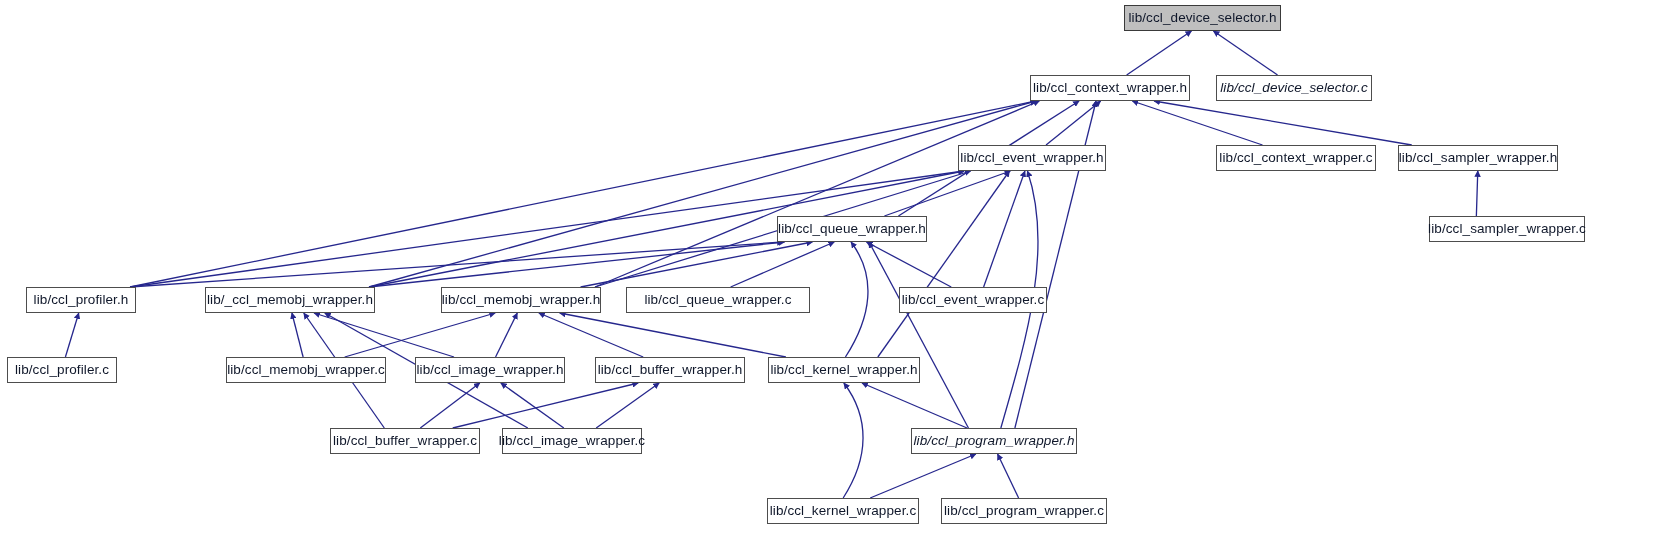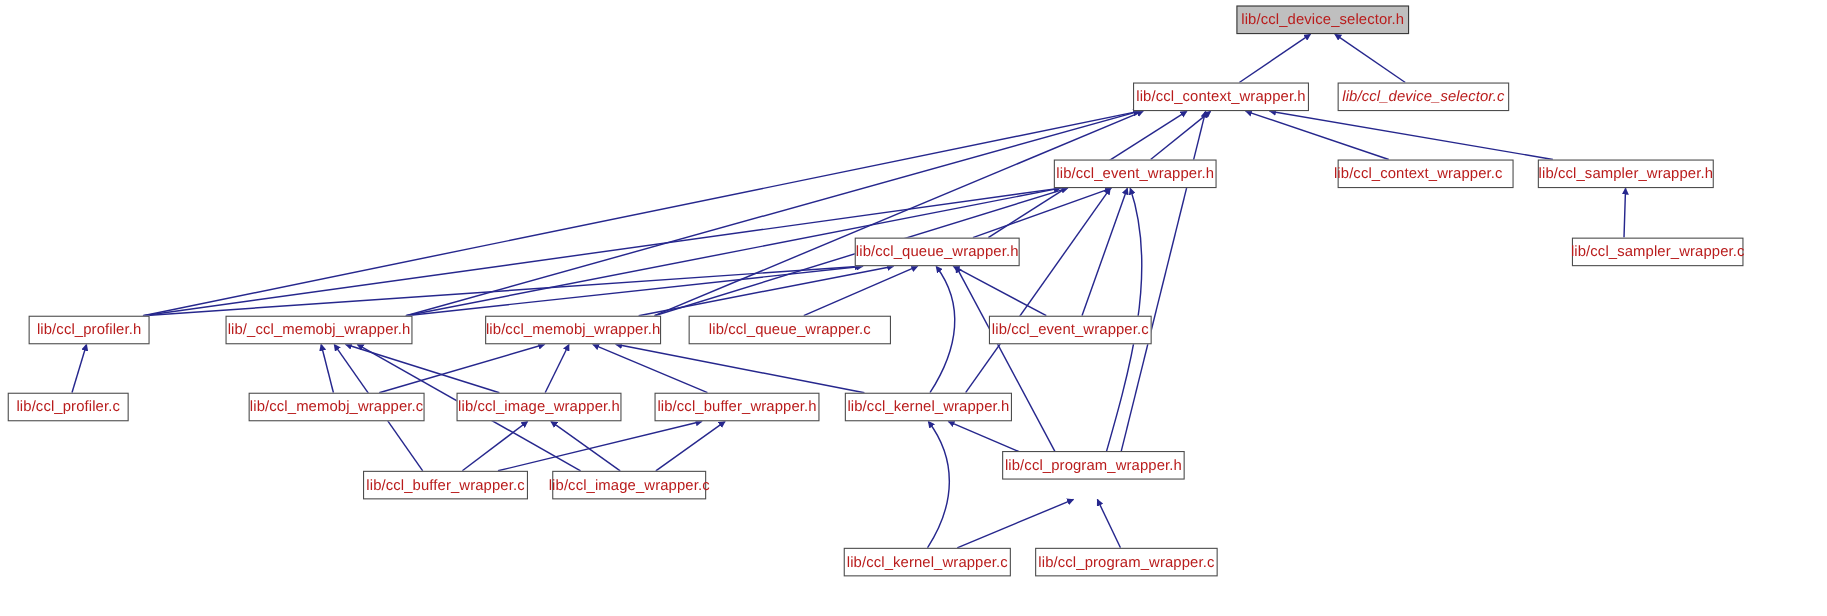--- a/index.html
+++ b/index.html
@@ -21,21 +21,21 @@
     top: 0;
     width: 1661px;
     height: 560px;
     pointer-events: none;
   }
   .node {
     position: absolute;
     box-sizing: border-box;
     border: 1px solid #4d4d4d;
     background: #ffffff;
-    color: #b91c1c;
+    color: #0f172a;
     font-size: 13.5px;
     line-height: 1;
     white-space: nowrap;
     display: flex;
     align-items: center;
     justify-content: center;
     height: 26px;
     padding: 0 9px;
     letter-spacing: 0.1px;
     z-index: 2;
@@ -106,21 +106,21 @@
       </div>
       <div class="node" style="left: 1030px; top: 75px; width: 160px;">
         <span>lib/ccl_context_wrapper.h</span>
       </div>
       <div class="node" style="left: 1216px; top: 75px; width: 156px; font-style: italic;">
         <span>lib/ccl_device_selector.c</span>
       </div>
       <div class="node" style="left: 958px; top: 145px; width: 148px;">
         <span>lib/ccl_event_wrapper.h</span>
       </div>
-      <div class="node" style="left: 1216px; top: 145px; width: 160px; justify-content: flex-end;">
+      <div class="node" style="left: 1216px; top: 145px; width: 160px;">
         <span>lib/ccl_context_wrapper.c</span>
       </div>
       <div class="node" style="left: 1398px; top: 145px; width: 160px;">
         <span>lib/ccl_sampler_wrapper.h</span>
       </div>
       <div class="node" style="left: 777px; top: 216px; width: 150px;">
         <span>lib/ccl_queue_wrapper.h</span>
       </div>
       <div class="node" style="left: 1398px; top: 216px; width: 156px; margin-left: 31px;">
         <span>lib/ccl_sampler_wrapper.c</span>
@@ -154,21 +154,21 @@
       </div>
       <div class="node" style="left: 768px; top: 357px; width: 152px;">
         <span>lib/ccl_kernel_wrapper.h</span>
       </div>
       <div class="node" style="left: 330px; top: 428px; width: 150px;">
         <span>lib/ccl_buffer_wrapper.c</span>
       </div>
       <div class="node" style="left: 502px; top: 428px; width: 140px;">
         <span>lib/ccl_image_wrapper.c</span>
       </div>
-      <div class="node" style="left: 911px; top: 410px; width: 166px;">
+      <div class="node" style="left: 911px; top: 428px; width: 166px; font-style: italic;">
         <span>lib/ccl_program_wrapper.h</span>
       </div>
       <div class="node" style="left: 767px; top: 498px; width: 152px;">
         <span>lib/ccl_kernel_wrapper.c</span>
       </div>
       <div class="node" style="left: 941px; top: 498px; width: 166px;">
         <span>lib/ccl_program_wrapper.c</span>
       </div>
     </div>
 </div>

